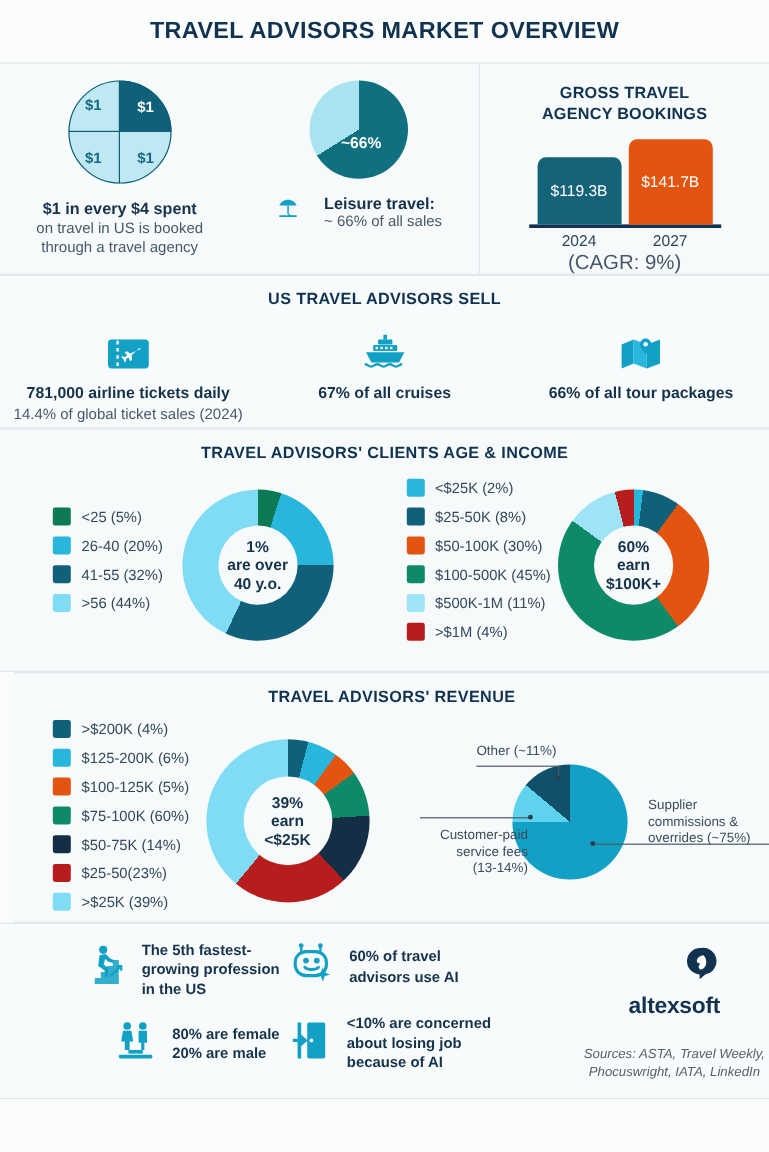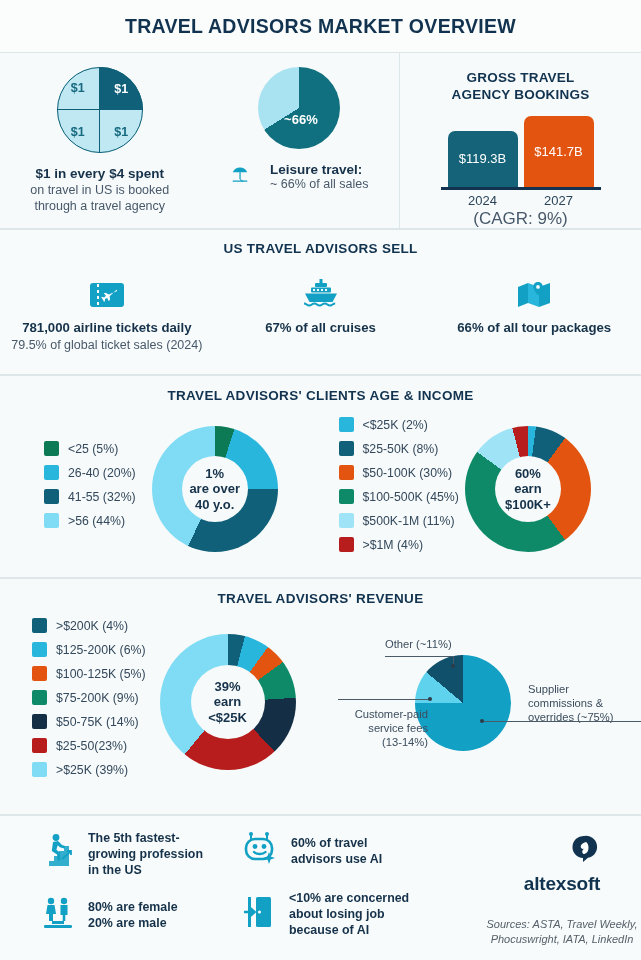--- a/index.html
+++ b/index.html
@@ -92,21 +92,21 @@
   .bar { width: 70px; border-radius: 7px 7px 0 0; position: relative; display: flex; align-items: center; justify-content: center; }
   .bar span { color: #ffffff; font-size: 13px; }
   .bar-2024 { height: 56px; background: #146378; }
   .bar-2027 { height: 71px; background: #e2540f; }
   .baseline { height: 3px; background: #11334f; width: 160px; margin: 0 auto; }
   .bar-x { display: flex; justify-content: center; gap: 6px; margin-top: 3px; }
   .bar-x div { width: 70px; text-align: center; font-size: 13px; color: #2b4459; }
   .cagr { font-size: 17px; color: #48586a; margin-top: 1px; }
 
   
-  .sec2 { padding: 11px 0 22px; }
+  .sec2 { padding: 11px 0 4px; }
   .sec-h { text-align: center; font-size: 13.5px; font-weight: bold; color: #11334f; letter-spacing: .3px; }
   .three { display: flex; margin-top: 14px; }
   .three .col { flex: 1; display: flex; flex-direction: column; align-items: center; }
   .three .ic { height: 40px; display: flex; align-items: flex-end; }
   .three .t1 { margin-top: 10px; font-size: 13.2px; font-weight: bold; color: #16324a; text-align: center; }
   .three .t2 { margin-top: 3px; font-size: 12.5px; color: #48586a; text-align: center; }
 
   
   .sec3 { padding: 12px 0 16px; }
   .donut-row { display: flex; margin-top: 14px; }
@@ -120,35 +120,35 @@
   .donut { position: relative; border-radius: 50%; }
   .donut .hole {
     position: absolute; border-radius: 50%; background: #f6fafa;
     left: 50%; top: 50%; transform: translate(-50%,-50%);
     display: flex; flex-direction: column; align-items: center; justify-content: center;
     text-align: center;
   }
   .donut .hole .ht { font-size: 13px; font-weight: bold; color: #16324a; line-height: 1.18; }
 
   
-  .sec4 { padding: 12px 0 28px; }
+  .sec4 { padding: 12px 0 0; margin-left: 12px; }
   .rev-row { display: flex; margin-top: 12px; align-items: center; }
   .rev-left { flex: 0 0 330px; display: flex; align-items: center; }
   .rev-right { flex: 1; position: relative; height: 140px; }
 
   .pie-fee { position: absolute; left: 85px; top: 23px; width: 96px; height: 96px; border-radius: 50%;
     background: conic-gradient(from 0deg, #12a0c4 0deg 270deg, #5fd2ee 270deg 310deg, #11506a 310deg 360deg); }
   .lbl { position: absolute; font-size: 11.2px; color: #3c4d5e; line-height: 1.25; }
   .lead { position: absolute; background: #4a5a67; height: 1px; }
   .dot { position: absolute; width: 4px; height: 4px; border-radius: 50%; background: #2d3c49; }
 
   
   .sec5 { padding: 14px 0 12px; display: flex; }
   .f-col { display: flex; flex-direction: column; gap: 18px; }
-  .f-col.c1 { flex: 0 0 233px; padding-left: 40px; }
+  .f-col.c1 { flex: 0 0 233px; padding-left: 40px; align-items: flex-end; }
   .f-col.c2 { flex: 0 0 250px; padding-left: 8px; }
   .f-col.c3 { flex: 1; align-items: center; gap: 22px; padding-top: 4px; }
   .fact { display: flex; align-items: center; gap: 12px; }
   .fact .ftxt { font-size: 12.4px; font-weight: bold; color: #16324a; line-height: 1.3; }
   .brand { display: flex; align-items: flex-end; gap: 5px; flex-direction: column; }
   .brand .bname { font-size: 19px; font-weight: bold; color: #11334f; letter-spacing: -.2px; }
   .sources { font-size: 11px; font-style: italic; color: #56606a; text-align: center; line-height: 1.4; }
 </style>
 </head>
 <body>
@@ -233,21 +233,21 @@
         <div class="ic">
           <svg width="36" height="30" viewBox="0 0 36 30">
             <rect x="1" y="3" width="34" height="24" rx="3" fill="#12a0c4"></rect>
             <g stroke="#f7fbfb" stroke-width="2" stroke-dasharray="3 3">
                 <line x1="9" y1="4" x2="9" y2="26"></line>
               </g>
             <path d="M27 9.5l-7.6 5.3-3.4-1.1-1.6 1.1 2.6 1.9-1.4 2.1-2.1-.4-.9.9 2.2 1.5 1.4 2.2.9-.9-.4-2.1 2.1-1.4 1.9 2.6 1.1-1.6-1.1-3.4 5.3-7.6z" fill="#ffffff" transform="rotate(12 21 16)"></path>
           </svg>
         </div>
         <div class="t1">781,000 airline tickets daily</div>
-        <div class="t2">79.5% of global ticket sales (2024)</div>
+        <div class="t2">14.4% of global ticket sales (2024)</div>
       </div>
 
       <div class="col">
         <div class="ic">
           <svg width="38" height="32" viewBox="0 0 38 32">
             <rect x="17.5" y="1" width="3" height="4" fill="#12a0c4"></rect>
             <rect x="13" y="5" width="12" height="4" rx="1" fill="#12a0c4"></rect>
             <rect x="9" y="9.5" width="20" height="5" rx="1" fill="#12a0c4"></rect>
             <g fill="#f7fbfb">
                 <rect x="11" y="11" width="2" height="2"></rect>
@@ -366,21 +366,21 @@
           <div class="li">
               <span class="sw" style="background:#29b6dd"></span>
               <span class="lt">$125-200K (6%)</span>
             </div>
           <div class="li">
               <span class="sw" style="background:#e2540f"></span>
               <span class="lt">$100-125K (5%)</span>
             </div>
           <div class="li">
               <span class="sw" style="background:#0f8a68"></span>
-              <span class="lt">$75-200K (9%)</span>
+              <span class="lt">$75-100K (60%)</span>
             </div>
           <div class="li">
               <span class="sw" style="background:#142f45"></span>
               <span class="lt">$50-75K (14%)</span>
             </div>
           <div class="li">
               <span class="sw" style="background:#b81d1d"></span>
               <span class="lt">$25-50(23%)</span>
             </div>
           <div class="li">

